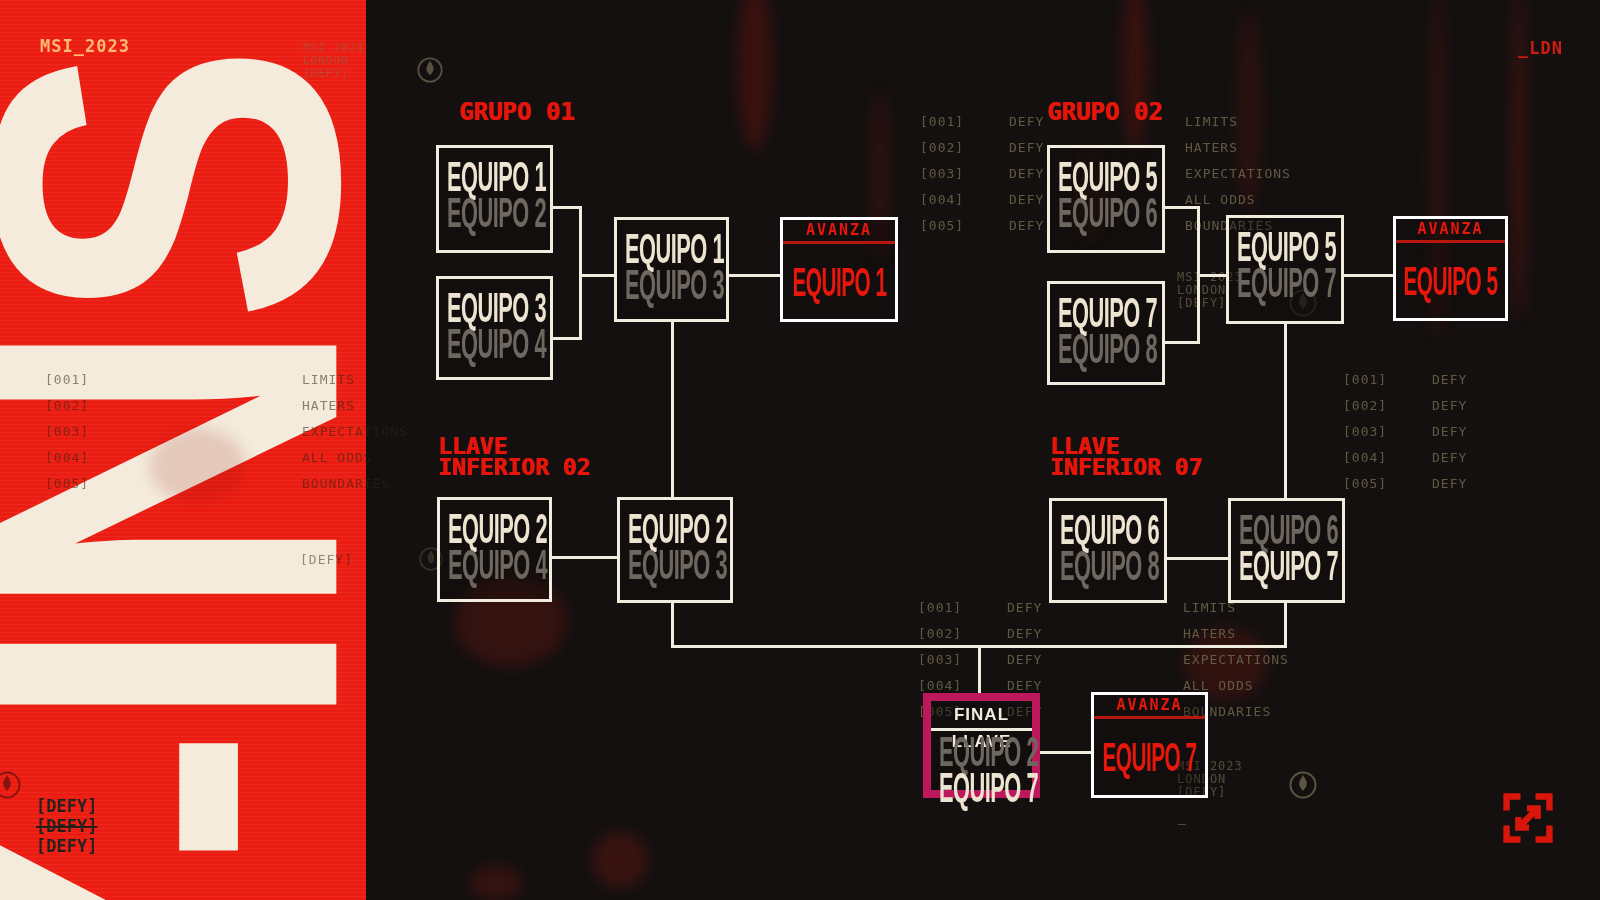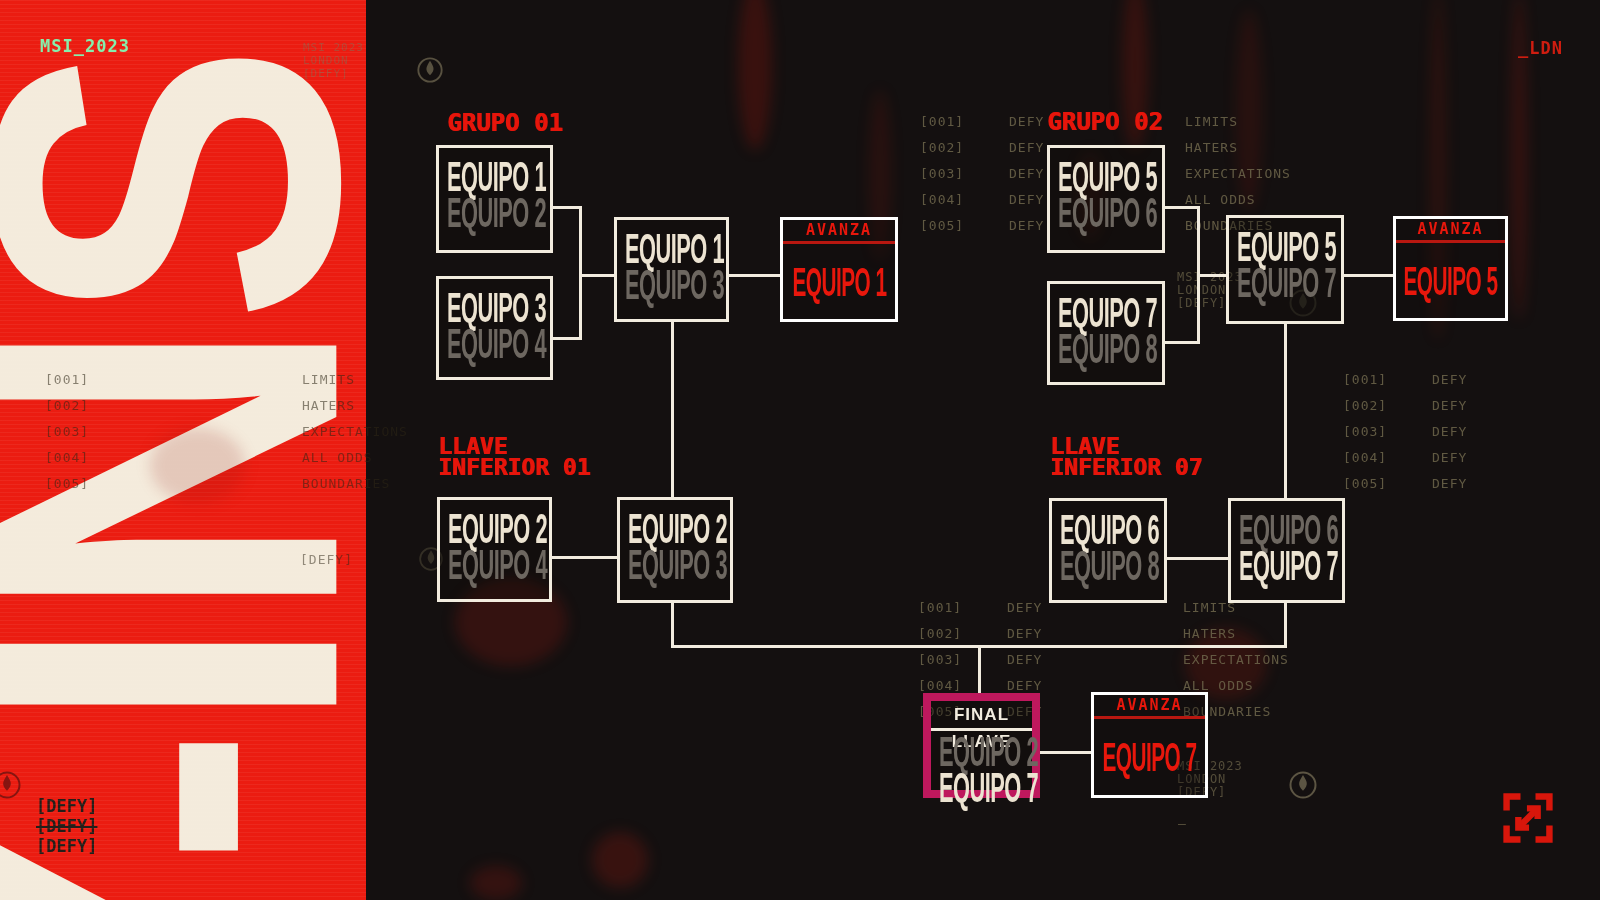--- a/index.html
+++ b/index.html
@@ -65,21 +65,21 @@
 
   .fbox { position:absolute; border:8px solid #be185d; background:rgba(15,11,10,0.35);
              box-sizing:border-box; z-index:5; }
   .fbox .head { height:27px; line-height:27px; border-bottom:3px solid #f2ecdf; text-align:center;
              font-family:"Liberation Sans",sans-serif; font-weight:700; font-size:17px;
              letter-spacing:1px; color:#f2ecdf; }
   .fbox .body { padding:3px 0 0 8px; }
 
   
   .msitag { position:absolute; left:40px; top:36px; font-weight:700; font-size:17px;
-             letter-spacing:1px; color:#86efac; z-index:6; }
+             letter-spacing:1px; color:#fdba74; z-index:6; }
   .ldntag { position:absolute; left:1518px; top:38px; font-weight:700; font-size:17px;
              letter-spacing:1px; color:#cf1d10; z-index:6; }
 
   .emblem { position:absolute; z-index:2; }
   .expand { position:absolute; left:1498px; top:788px; width:60px; height:60px; z-index:6; cursor:pointer; }
 </style>
 </head>
 <body>
 
 <div class="stage">
@@ -248,25 +248,25 @@
   <div class="bline" style="left:1344px;top:274px;width:49px;height:3px;"></div>
   <div class="bline" style="left:1284px;top:324px;width:3px;height:174px;"></div>
   <div class="bline" style="left:552px;top:556px;width:65px;height:3px;"></div>
   <div class="bline" style="left:1167px;top:557px;width:61px;height:3px;"></div>
   <div class="bline" style="left:671px;top:603px;width:3px;height:45px;"></div>
   <div class="bline" style="left:1284px;top:603px;width:3px;height:45px;"></div>
   <div class="bline" style="left:671px;top:645px;width:616px;height:3px;"></div>
   <div class="bline" style="left:978px;top:645px;width:3px;height:48px;"></div>
   <div class="bline" style="left:1040px;top:751px;width:51px;height:3px;"></div>
 
-  <div class="rtitle" style="left:447px;top:102px;margin-top:11px;">GRUPO 01</div>
-  <div class="rtitle" style="left:1047px;top:112px;">GRUPO 02</div>
+  <div class="rtitle" style="left:459px;top:102px;">GRUPO 01</div>
+  <div class="rtitle" style="left:1047px;top:102px;">GRUPO 02</div>
   <div class="rtitle small" style="left:438px;top:436px;">
     <div>LLAVE</div>
-    <div>INFERIOR 01</div>
+    <div>INFERIOR 02</div>
   </div>
   <div class="rtitle small" style="left:1050px;top:436px;">
     <div>LLAVE</div>
     <div>INFERIOR 07</div>
   </div>
 
   <div class="mbox" style="left:436px;top:145px;width:117px;height:108px;">
     <div class="team win">EQUIPO 1</div>
     <div class="team loss">EQUIPO 2</div>
   </div>

